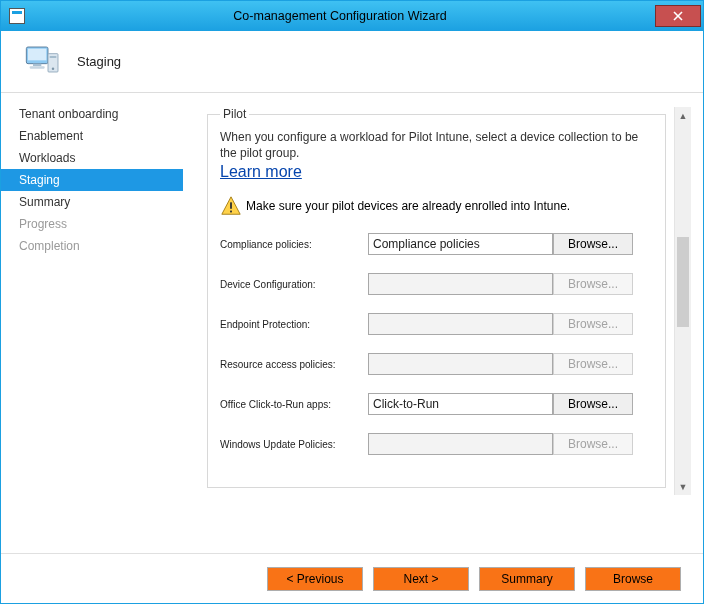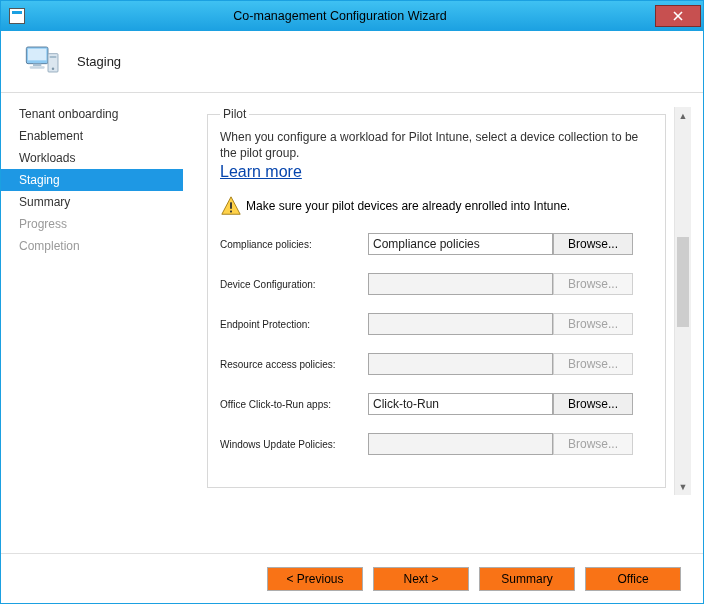--- a/index.html
+++ b/index.html
@@ -296,14 +296,14 @@
         <div class="arrow" style="position:absolute;bottom:0;left:0;right:0">▼</div>
       </div>
     </div>
   </div>
 </div>
 
 <div class="footer">
   <button>&lt; Previous</button>
   <button>Next &gt;</button>
   <button>Summary</button>
-  <button>Office</button>
+  <button>Browse</button>
 </div>
 
 </body></html>

